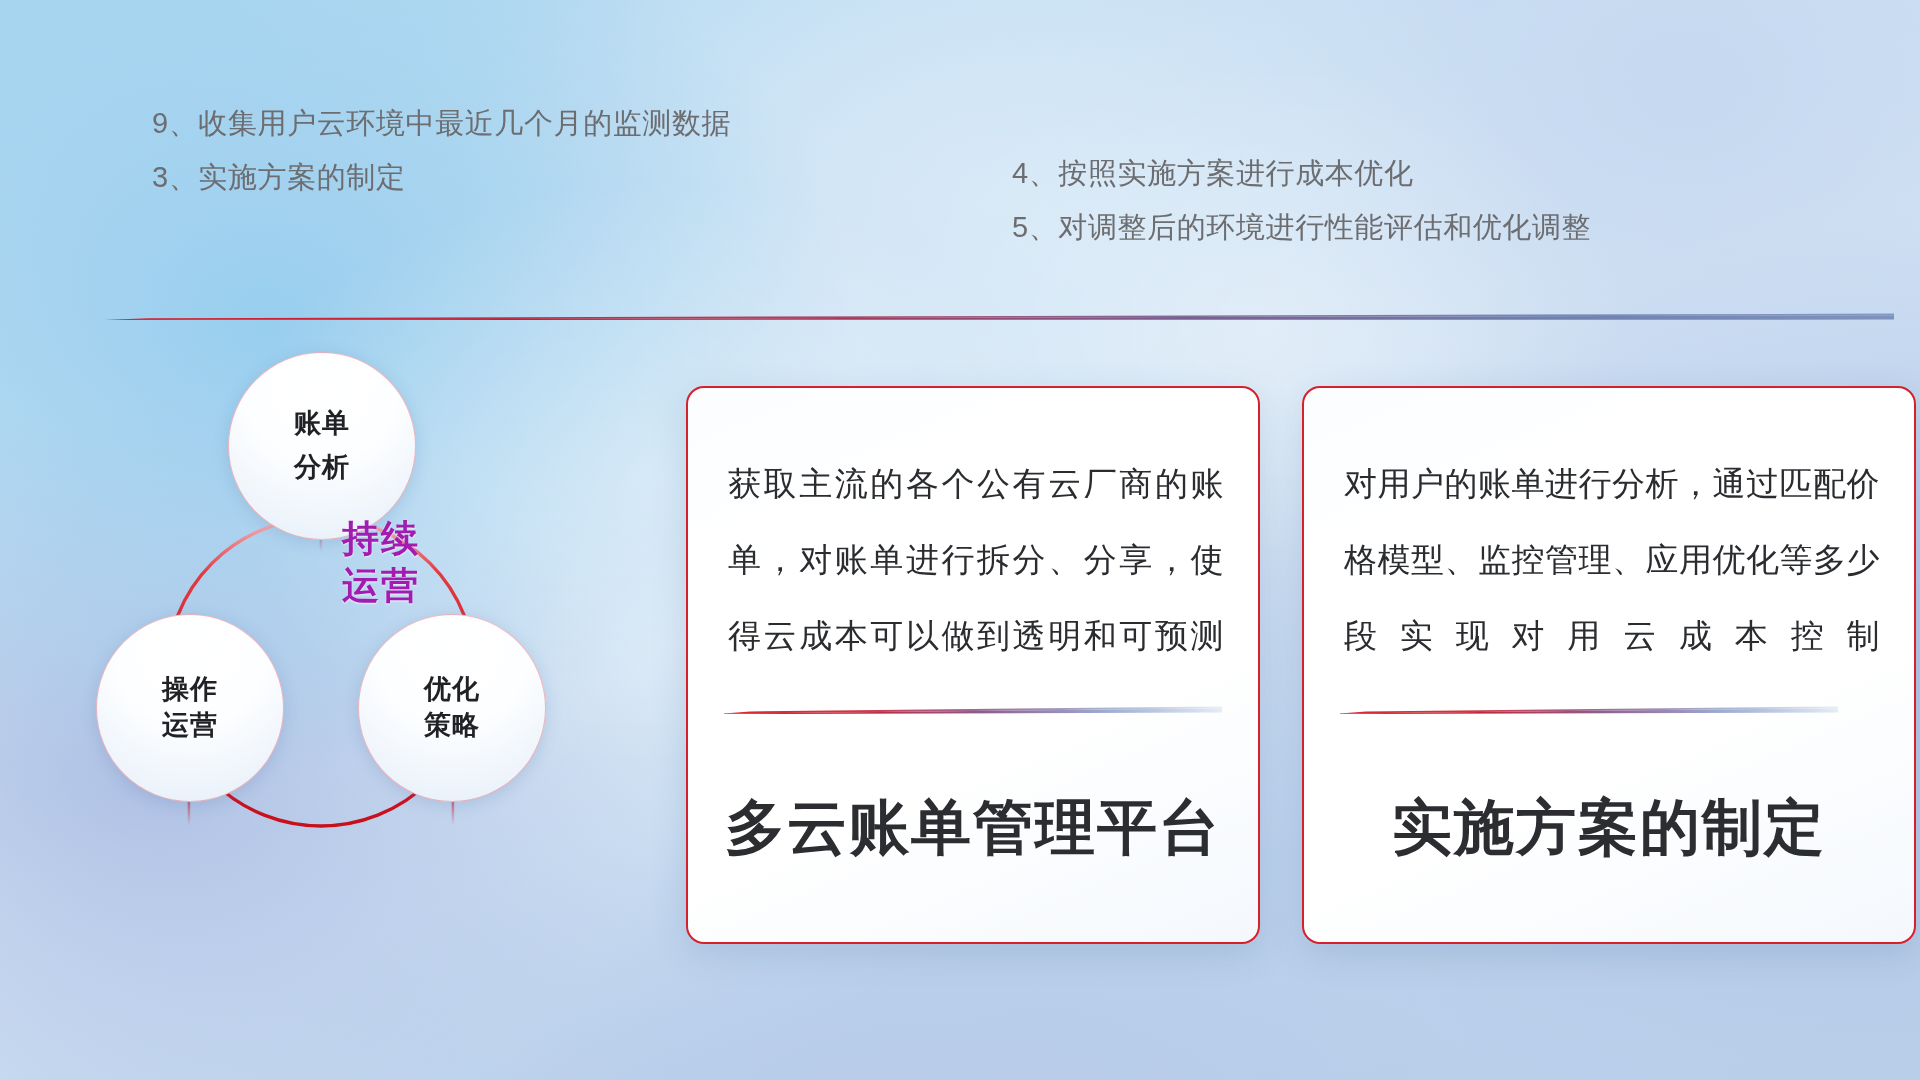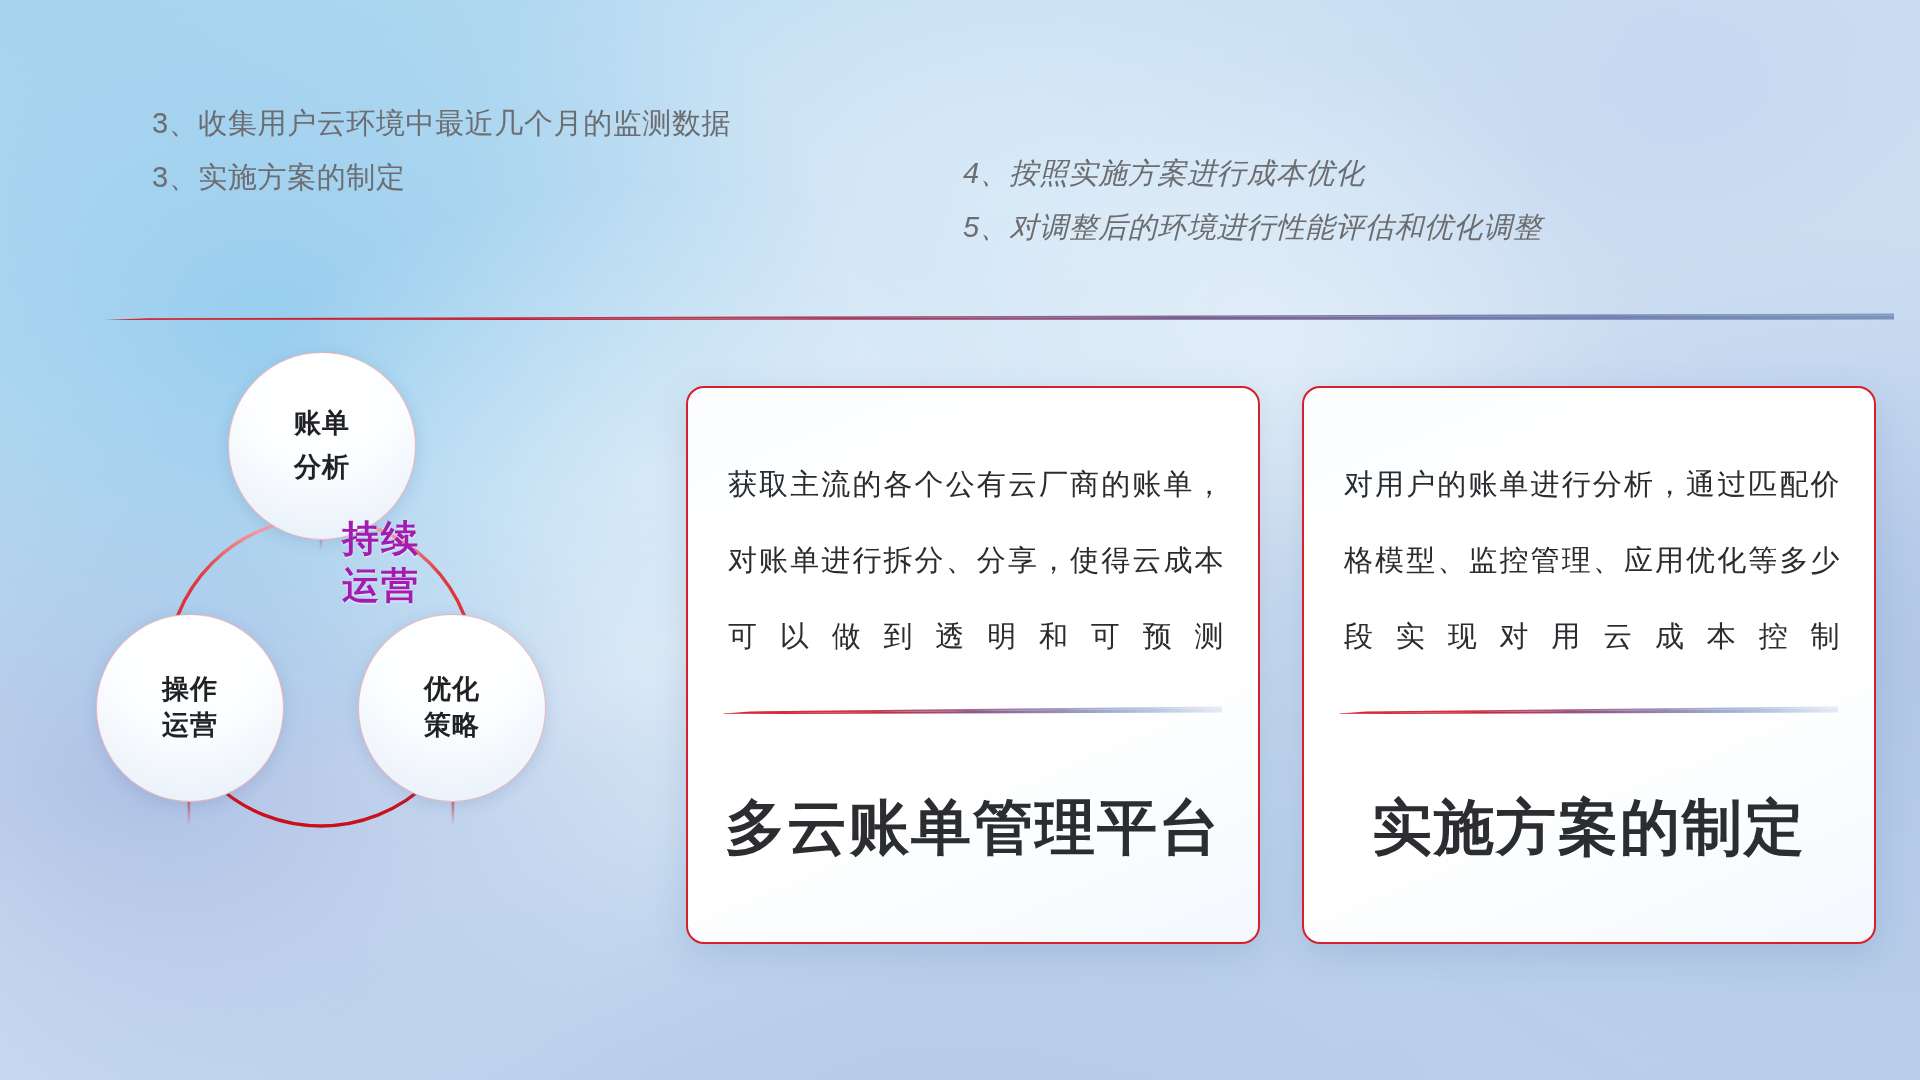--- a/index.html
+++ b/index.html
@@ -40,21 +40,21 @@
   
   #header-lists {
     position: absolute;
     top: 96px;
     left: 0;
     width: 1920px;
     height: 190px;
   }
   .bullet-col { position: absolute; }
   #bullet-col-left  { left: 152px; top: 0; }
-  #bullet-col-right { left: 963px; top: 50px; font-style: italic; }
+  #bullet-col-right { left: 1012px; top: 50px; }
 
   .bullet-line {
     color: #6c6d70;
     font-size: 29px;
     line-height: 54px;
     letter-spacing: 0.6px;
     white-space: nowrap;
   }
 
   
@@ -119,29 +119,29 @@
     width: 570px;
     height: 554px;
     border: 2.3px solid #d6202b;
     border-radius: 18px;
     background:
       linear-gradient(157deg, #fbfdff 0%, #ffffff 26%, #ffffff 62%, #f4f8fd 100%);
     box-shadow: 0 10px 34px rgba(64,98,150,0.17);
     overflow: hidden;
   }
   #card-1 { left: 686px; }
-  #card-2 { left: 1302px; }
+  #card-2 { left: 1302px; padding-left: 40px; }
 
   .card-body {
     position: absolute;
     left: 40px;
     right: 34px;
     top: 58px;
     color: #2a2c2f;
-    font-size: 29px;
+    font-size: 33px;
     line-height: 76px;
     letter-spacing: 0.5px;
     text-align: justify;
     text-align-last: justify;
   }
   .card-rule {
     position: absolute;
     left: 36px;
     top: 318px;
     width: 498px;
@@ -161,21 +161,21 @@
 </style>
 </head>
 <body>
 
 <div id="bg-base"></div>
 <div id="bg-sheen"></div>
 
 <div id="header-lists">
 
   <div class="bullet-col" id="bullet-col-left">
-    <div class="bullet-line">3、收集用户云环境中最近几个月的监测数据</div>
+    <div class="bullet-line">9、收集用户云环境中最近几个月的监测数据</div>
     <div class="bullet-line">3、实施方案的制定</div>
   </div>
 
   <div class="bullet-col" id="bullet-col-right">
     <div class="bullet-line">4、按照实施方案进行成本优化</div>
     <div class="bullet-line">5、对调整后的环境进行性能评估和优化调整</div>
   </div>
 
 </div>
 

